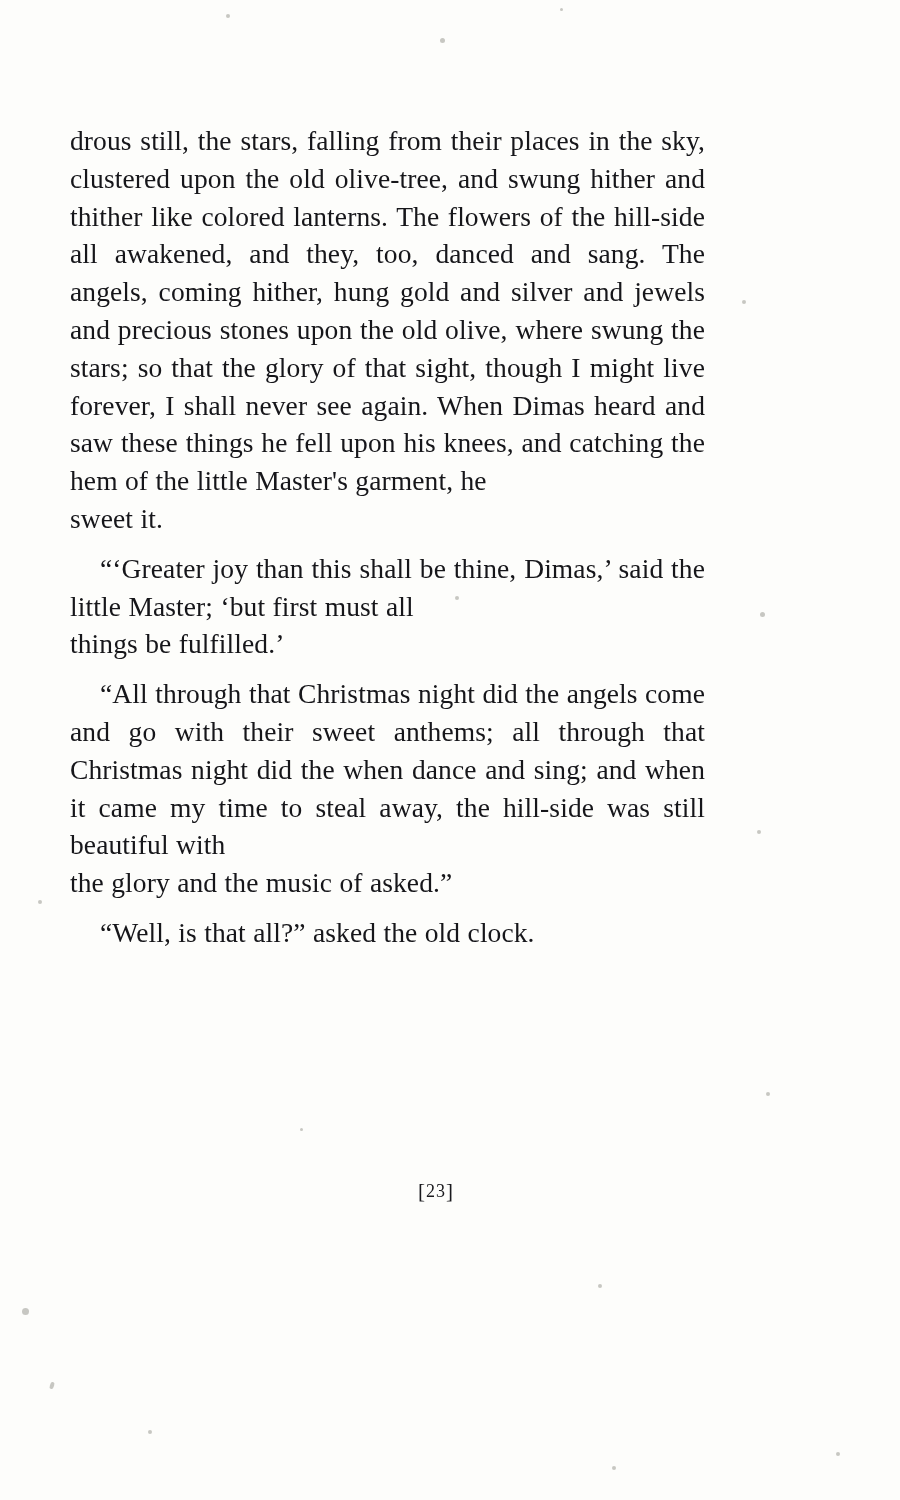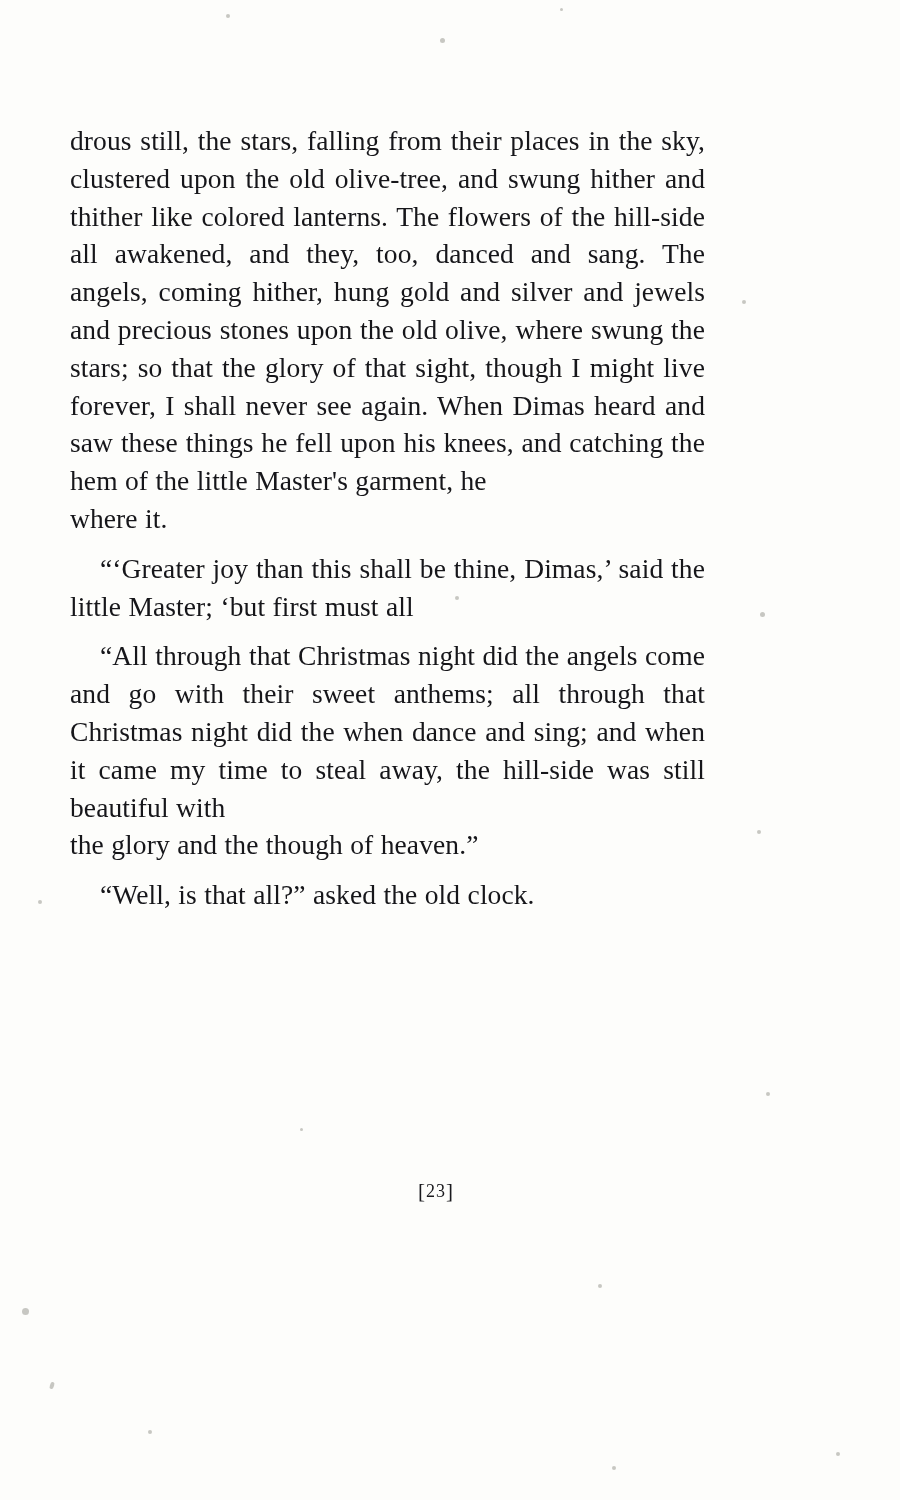--- a/index.html
+++ b/index.html
@@ -99,31 +99,31 @@
   <div class="speck" style="left:148px;top:1430px;width:4px;height:4px;"></div>
   <div class="speck" style="left:598px;top:1284px;width:4px;height:4px;"></div>
   <div class="speck" style="left:612px;top:1466px;width:4px;height:4px;"></div>
   <div class="speck" style="left:836px;top:1452px;width:4px;height:4px;"></div>
   <div class="speck" style="left:300px;top:1128px;width:3px;height:3px;"></div>
 
   <div class="textblock">
 
     <p class="para">
       <span>drous still, the stars, falling from their places in the sky, clustered upon the old olive-tree, and swung hither and thither like colored lanterns. The flowers of the hill-side all awakened, and they, too, danced and sang. The angels, coming hither, hung gold and silver and jewels and precious stones upon the old olive, where swung the stars; so that the glory of that sight, though I might live forever, I shall never see again. When Dimas heard and saw these things he fell upon his knees, and catching the hem of the little Master's garment, he</span>
-      <br><span class="lastline">where it.</span>
+      <br><span class="lastline">sweet it.</span>
     </p>
 
     <p class="para indent">
       <span>“‘Greater joy than this shall be thine, Dimas,’ said the little Master; ‘but first must all</span>
-      <br>
+      <br><span class="lastline">things be fulfilled.’</span>
     </p>
 
     <p class="para indent">
       <span>“All through that Christmas night did the angels come and go with their sweet anthems; all through that Christmas night did the when dance and sing; and when it came my time to steal away, the hill-side was still beautiful with</span>
-      <br><span class="lastline">the glory and the though of heaven.”</span>
+      <br><span class="lastline">the glory and the music of asked.”</span>
     </p>
 
     <p class="para indent">
       <span class="lastline">“Well, is that all?” asked the old clock.</span>
     </p>
 
 
   </div>
 
   <div class="folio">

